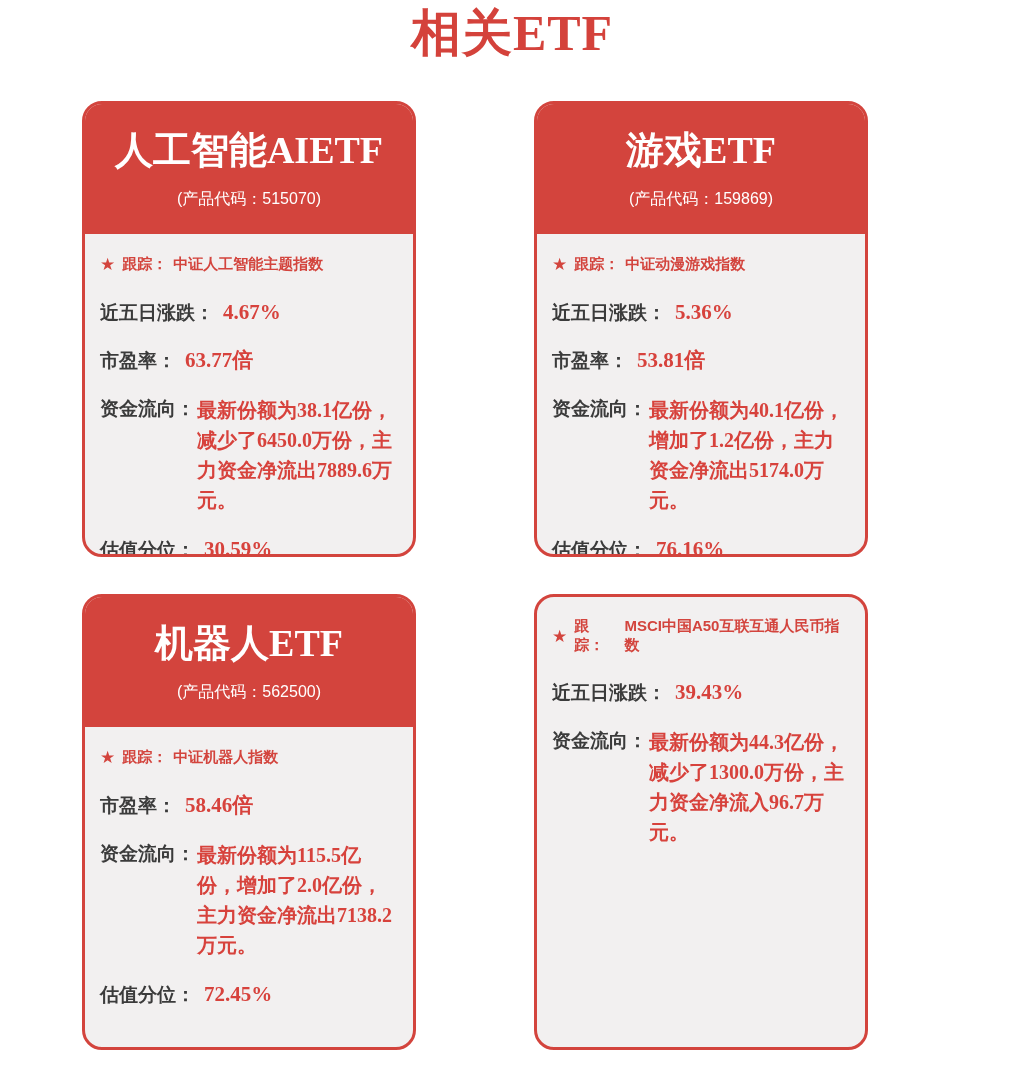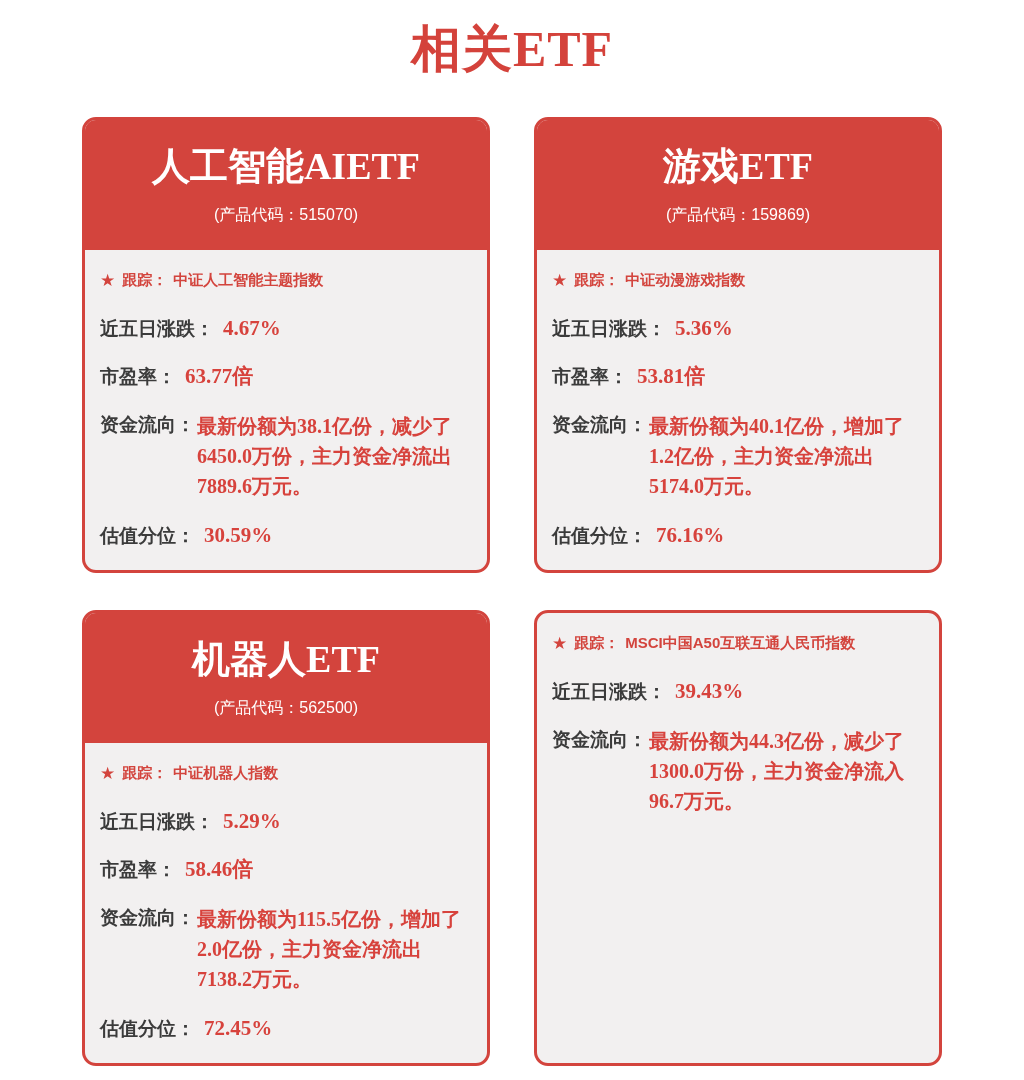--- a/index.html
+++ b/index.html
@@ -2,45 +2,45 @@
 <html><head>
 <meta charset="utf-8">
 <style>
   * { margin: 0; padding: 0; box-sizing: border-box; }
   html, body { background: #ffffff; }
   body {
     width: 1024px;
     min-height: 1080px;
     font-family: "Liberation Sans", "DejaVu Sans", sans-serif;
   }
-  .page { width: 1024px; padding-top: 16px; }
+  .page { width: 1024px; padding-top: 0; }
 
   .main-title {
     text-align: center;
     color: #d4423b;
     font-size: 50px;
     font-weight: bold;
     font-family: "Liberation Serif", "DejaVu Serif", serif;
     margin-bottom: 34px;
     letter-spacing: 1px;
   }
 
   .grid {
     display: grid;
     grid-template-columns: 408px 408px;
     column-gap: 44px;
     row-gap: 37px;
     justify-content: center;
   }
 
   .card {
-    width: 408px;
+    width: 334px;
     height: 456px;
     border: 3px solid #d3443d;
-    border-radius: 14px;
+    border-radius: 20px;
     background: #f2f0f0;
     overflow: hidden;
   }
 
   .card-header {
     background: #d3443d;
     color: #ffffff;
     text-align: center;
     height: 130px;
     padding-top: 24px;
@@ -162,23 +162,20 @@
         <div class="card-title">机器人ETF</div>
         <div class="card-code">(产品代码：562500)</div>
       </header>
       <div class="card-body">
         <div class="track-row">
           <span class="star-icon">★</span>
           <span class="track-label">跟踪：</span>
           <span class="track-index">中证机器人指数</span>
         </div>
         <div class="data-row">
-          <span class="row-label">近五日涨跌：</span><span class="row-value">5.29%</span>
-        </div>
-        <div class="data-row">
           <span class="row-label">市盈率：</span><span class="row-value">58.46倍</span>
         </div>
         <div class="data-row flow-row">
           <span class="row-label">资金流向：</span>
             <span class="row-value">最新份额为115.5亿份，增加了2.0亿份，主力资金净流出7138.2万元。</span>
         </div>
         <div class="data-row">
           <span class="row-label">估值分位：</span><span class="row-value">72.45%</span>
         </div>
       </div>

